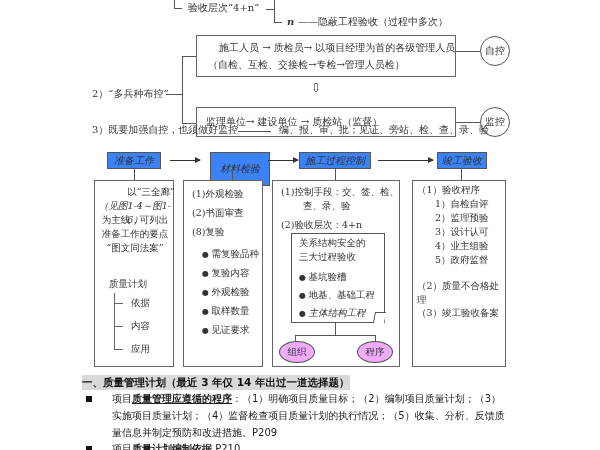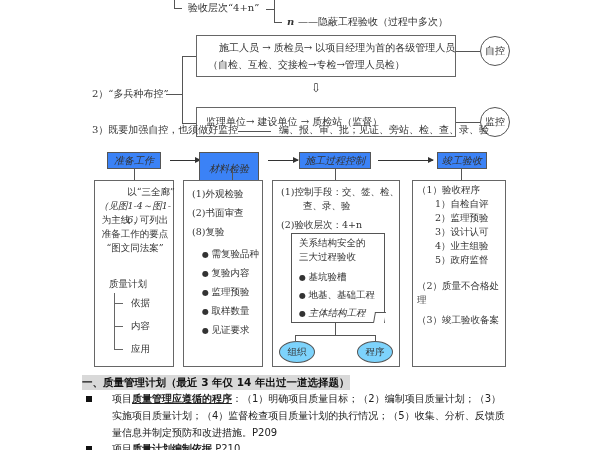--- a/index.html
+++ b/index.html
@@ -3,21 +3,21 @@
 <meta charset="utf-8">
 <style>
   html,body{margin:0;padding:0;background:#fff;}
   body{width:600px;height:450px;position:relative;overflow:hidden;font-family:"DejaVu Serif",serif;color:#333;}
   .abs{position:absolute;}
   .t{font-size:10px;white-space:nowrap;line-height:1.2;}
   .box{position:absolute;border:1px solid #666;background:#fff;box-sizing:border-box;}
   .hline{position:absolute;height:1px;background:#555;}
   .vline{position:absolute;width:1px;background:#555;}
   .circle{position:absolute;border:1px solid #555;border-radius:50%;display:flex;align-items:center;justify-content:center;font-size:10px;background:#fff;}
-  .ellipse{position:absolute;border:1px solid #555;border-radius:50%;display:flex;align-items:center;justify-content:center;font-size:9.5px;background:#7dd3fc;}
+  .ellipse{position:absolute;border:1px solid #555;border-radius:50%;display:flex;align-items:center;justify-content:center;font-size:9.5px;background:#f0abfc;}
   .hdr{position:absolute;border:1px solid #555;display:flex;align-items:center;justify-content:center;font-size:10px;background:#3b82f6;box-sizing:border-box;font-style:italic;}
   .arrow{position:absolute;height:1px;background:#333;}
   .arrow::after{content:"";position:absolute;right:-1px;top:-3px;border-left:6px solid #333;border-top:3.5px solid transparent;border-bottom:3.5px solid transparent;}
   .sm{font-size:9.5px;line-height:14px;}
   .bullet::before{content:"● ";font-size:8px;}
   .section-title{position:absolute;left:82px;top:375px;width:268px;height:15px;background:#d9d9d9;font-family:"DejaVu Sans",sans-serif;font-weight:bold;font-size:10.5px;line-height:15px;color:#111;white-space:nowrap;}
   .para{position:absolute;font-family:"DejaVu Sans",sans-serif;font-size:10px;color:#222;line-height:17px;}
   .sq{position:absolute;width:6px;height:6px;background:#111;}
   .u{font-weight:bold;text-decoration:underline;}
 </style>
@@ -58,21 +58,21 @@
 
   <div class="abs t" style="left:92px;top:124px;">3）既要加强自控，也须做好监控</div>
   <div class="hline" style="left:238px;top:131px;width:33px;"></div>
   <div class="abs t" style="left:279px;top:124px;">编、报、审、批；见证、旁站、检、查、录、验</div>
 </div>
 
 <div>
 
   <div class="hdr" style="left:107px;top:152px;width:54px;height:17px;">准备工作</div>
   <div class="arrow" style="left:170px;top:160px;width:30px;"></div>
-  <div class="hdr" style="left:199px;top:152px;width:60px;height:34px;">材料检验</div>
+  <div class="hdr" style="left:210px;top:152px;width:60px;height:34px;">材料检验</div>
   <div class="arrow" style="left:268px;top:160px;width:30px;"></div>
   <div class="hdr" style="left:299px;top:152px;width:72px;height:17px;">施工过程控制</div>
   <div class="arrow" style="left:378px;top:160px;width:55px;"></div>
   <div class="hdr" style="left:437px;top:152px;width:50px;height:17px;">竣工验收</div>
 
   <div class="vline" style="left:134px;top:169px;height:11px;"></div>
   <div class="vline" style="left:232px;top:169px;height:11px;"></div>
   <div class="vline" style="left:335px;top:169px;height:11px;"></div>
   <div class="vline" style="left:461px;top:169px;height:11px;"></div>
 
@@ -91,21 +91,21 @@
     <div class="abs sm" style="left:36px;top:138px;">内容</div>
     <div class="abs sm" style="left:36px;top:161px;">应用</div>
   </div>
 
   <div class="box" style="left:183px;top:180px;width:80px;height:187px;">
     <div class="abs sm" style="left:8px;top:6px;">(1)外观检验</div>
     <div class="abs sm" style="left:8px;top:25px;">(2)书面审查</div>
     <div class="abs sm" style="left:8px;top:44px;">(8)复验</div>
     <div class="abs sm bullet" style="left:18px;top:66px;">需复验品种</div>
     <div class="abs sm bullet" style="left:18px;top:85px;">复验内容</div>
-    <div class="abs sm bullet" style="left:18px;top:104px;">监理预验</div>
+    <div class="abs sm bullet" style="left:18px;top:104px;">外观检验</div>
     <div class="abs sm bullet" style="left:18px;top:123px;">取样数量</div>
     <div class="abs sm bullet" style="left:18px;top:142px;">见证要求</div>
   </div>
 
   <div class="box" style="left:272px;top:180px;width:128px;height:187px;">
     <div class="abs sm" style="left:8px;top:4px;">(1)控制手段：交、签、检、</div>
     <div class="abs sm" style="left:30px;top:18px;">查、录、验</div>
     <div class="abs sm" style="left:8px;top:37px;">(2)验收层次：4+n</div>
     <div class="box" style="left:18px;top:52px;width:94px;height:90px;border-color:#555;">
       <div class="abs sm" style="left:7px;top:2px;">关系结构安全的</div>
@@ -124,21 +124,21 @@
   </div>
 
   <div class="box" style="left:412px;top:180px;width:94px;height:187px;">
     <div class="abs sm" style="left:4px;top:2px;">（1）验收程序</div>
     <div class="abs sm" style="left:22px;top:16px;">1）自检自评</div>
     <div class="abs sm" style="left:22px;top:30px;">2）监理预验</div>
     <div class="abs sm" style="left:22px;top:44px;">3）设计认可</div>
     <div class="abs sm" style="left:22px;top:58px;">4）业主组验</div>
     <div class="abs sm" style="left:22px;top:72px;">5）政府监督</div>
     <div class="abs sm" style="left:4px;top:98px;">（2）质量不合格处理</div>
-    <div class="abs sm" style="left:4px;top:132px;">（3）竣工验收备案</div>
+    <div class="abs sm" style="left:4px;top:125px;">（3）竣工验收备案</div>
   </div>
 </div>
 
 <div>
   <div class="section-title">一、质量管理计划（最近 3 年仅 14 年出过一道选择题）</div>
 
   <div class="sq" style="left:86px;top:396px;"></div>
   <div class="para" style="left:112px;top:390px;white-space:nowrap;">
     <span>项目</span><span class="u">质量管理应遵循的程序</span><span>：（1）明确项目质量目标；（2）编制项目质量计划；（3）</span>
   </div>

